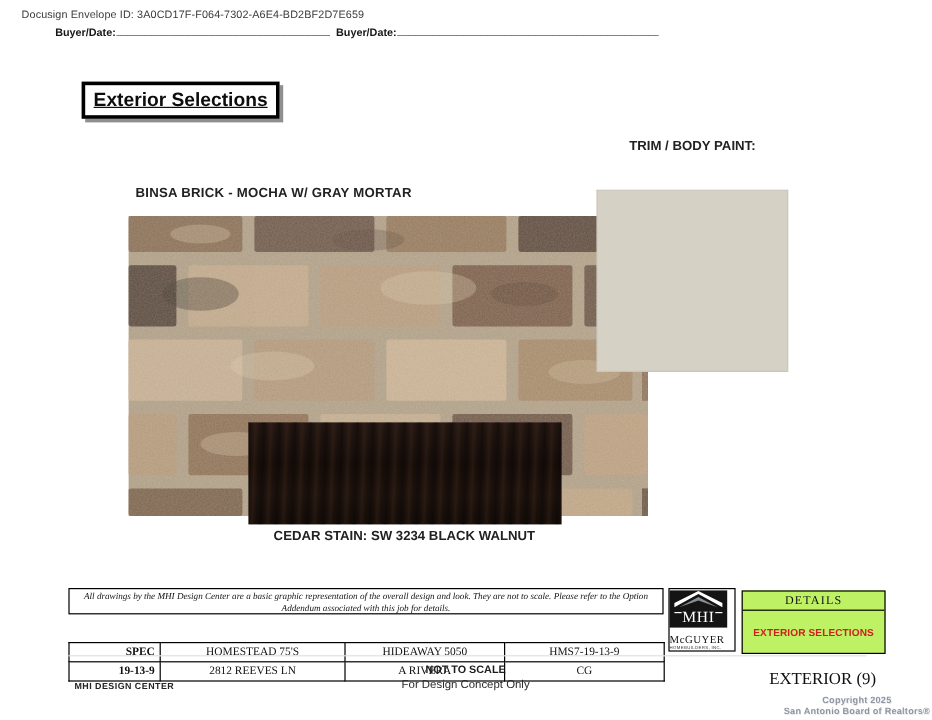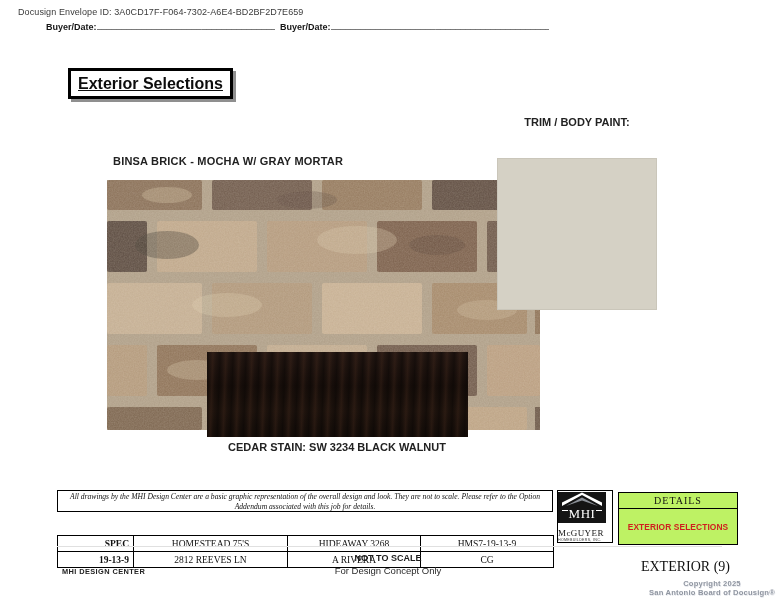--- a/index.html
+++ b/index.html
@@ -169,21 +169,21 @@
     <colgroup>
         <col style="width:76px">
         <col style="width:154px">
         <col style="width:133px">
         <col style="width:133px">
       </colgroup>
     <tbody>
         <tr>
       <td class="speccell">SPEC</td>
       <td>HOMESTEAD 75'S</td>
-      <td>HIDEAWAY 3268</td>
+      <td>HIDEAWAY 5050</td>
       <td>HMS7-19-13-9</td>
     </tr>
     <tr>
       <td class="speccell">19-13-9</td>
       <td>2812 REEVES LN</td>
       <td>A RIVERA</td>
       <td>CG</td>
     </tr>
   </tbody>
     </table>
@@ -208,16 +208,16 @@
   </div>
 
   <div class="footrule"></div>
 
   <div class="nts">NOT TO SCALE</div>
   <div class="concept">For Design Concept Only</div>
   <div class="dcenter">MHI DESIGN CENTER</div>
   <div class="sheet">EXTERIOR (9)</div>
   <div class="copyright">
     <div>Copyright 2025</div>
-    <div>San Antonio Board of Docusign®</div>
+    <div>San Antonio Board of Realtors®</div>
   </div>
 
 </div>
 
 </body></html>

